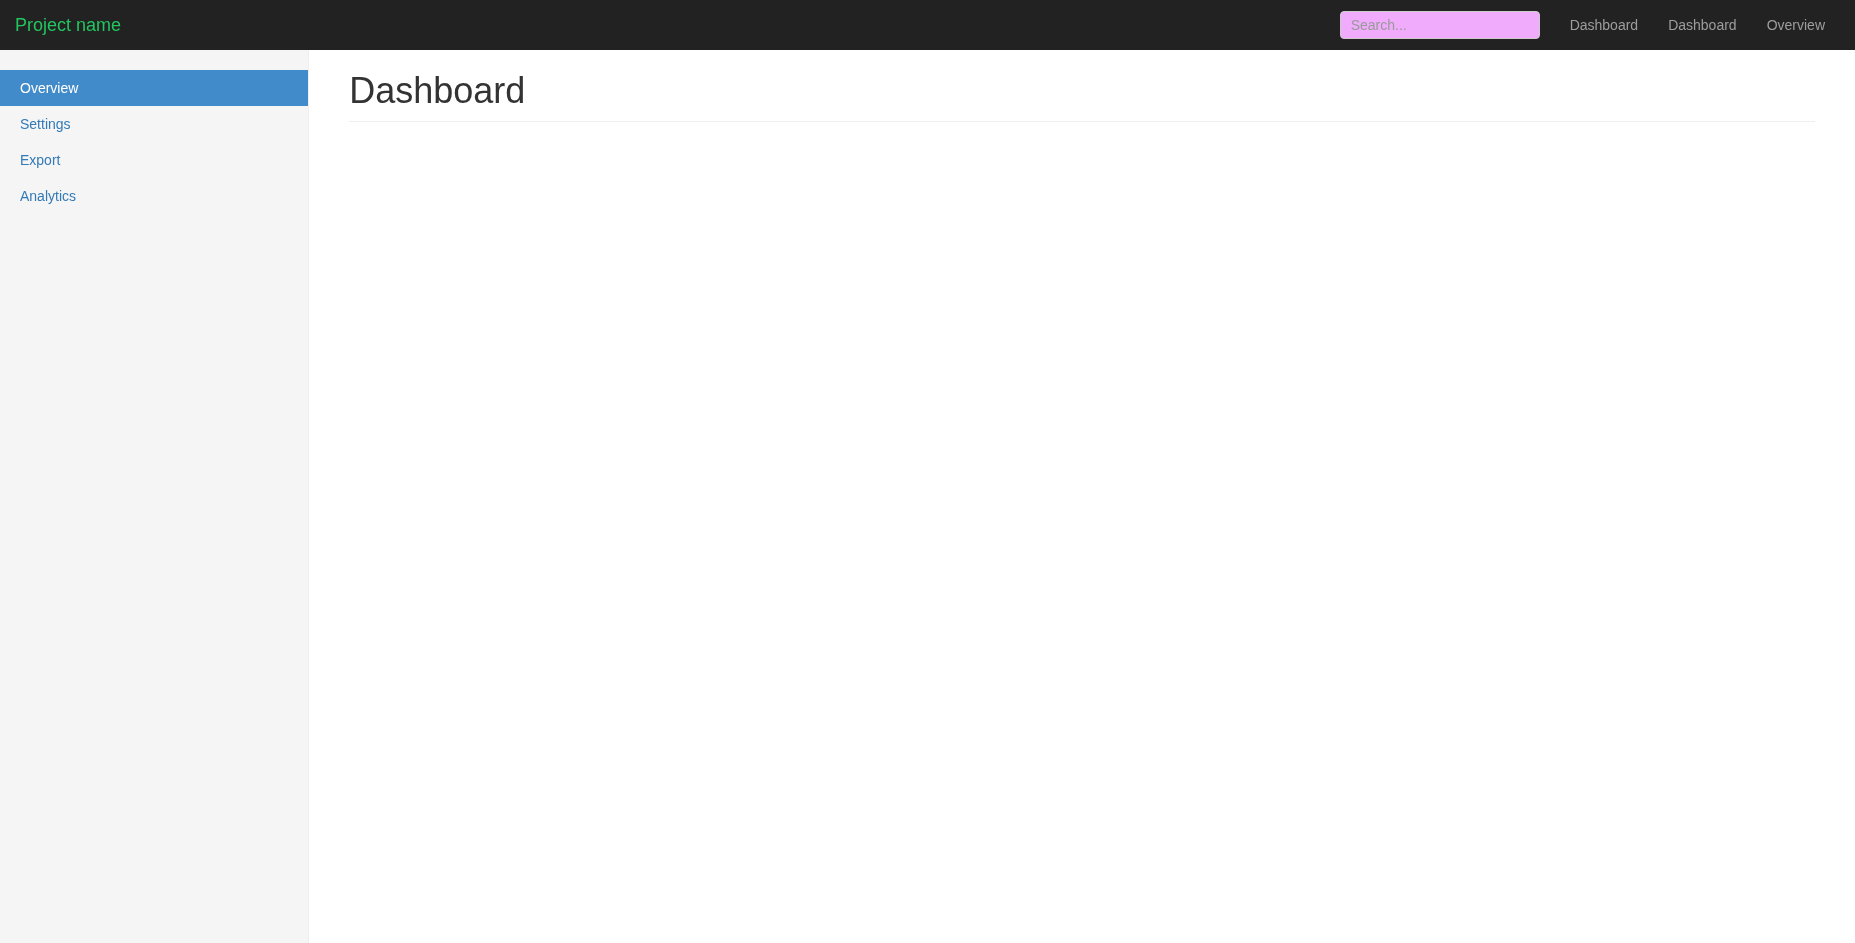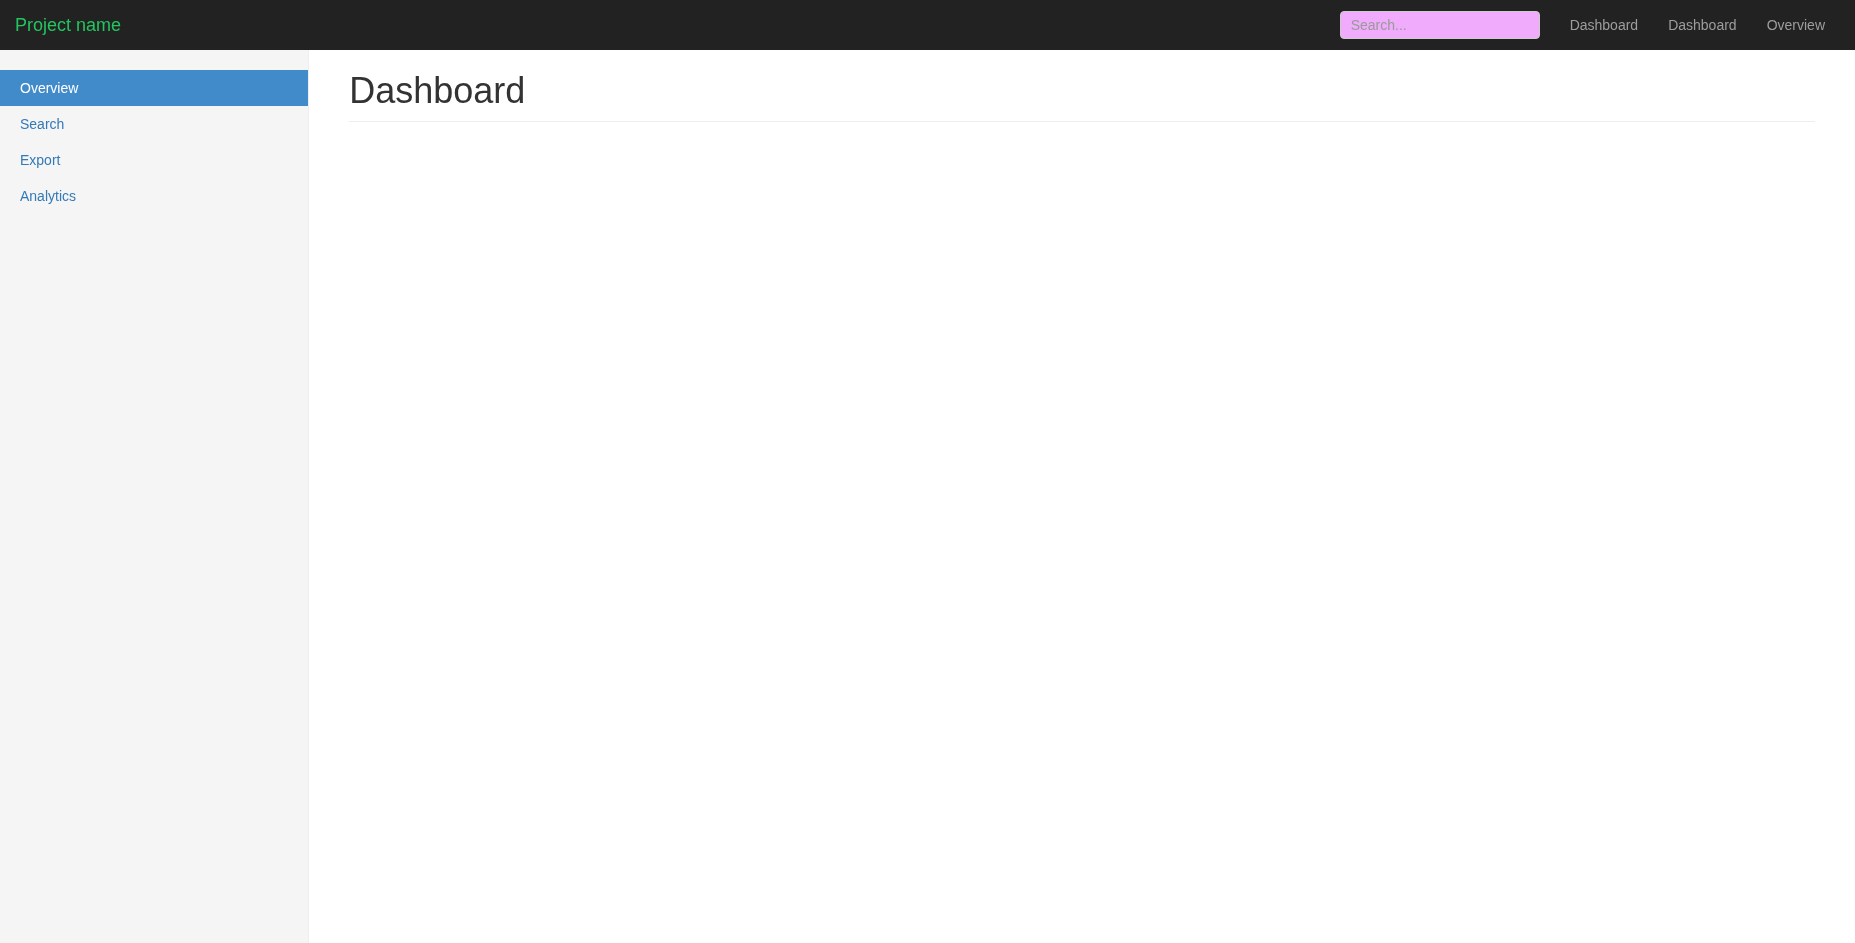--- a/index.html
+++ b/index.html
@@ -123,21 +123,21 @@
   </div>
 </nav>
 
 <div class="container-fluid">
   <aside class="sidebar">
     <ul class="nav-sidebar">
       <li>
           <a href="#" class="sidebar-link active">Overview</a>
         </li>
       <li>
-          <a href="#" class="sidebar-link">Search</a>
+          <a href="#" class="sidebar-link">Settings</a>
         </li>
       <li>
           <a href="#" class="sidebar-link">Export</a>
         </li>
       <li>
           <a href="#" class="sidebar-link">Analytics</a>
         </li>
     </ul>
   </aside>
   <main class="main">

